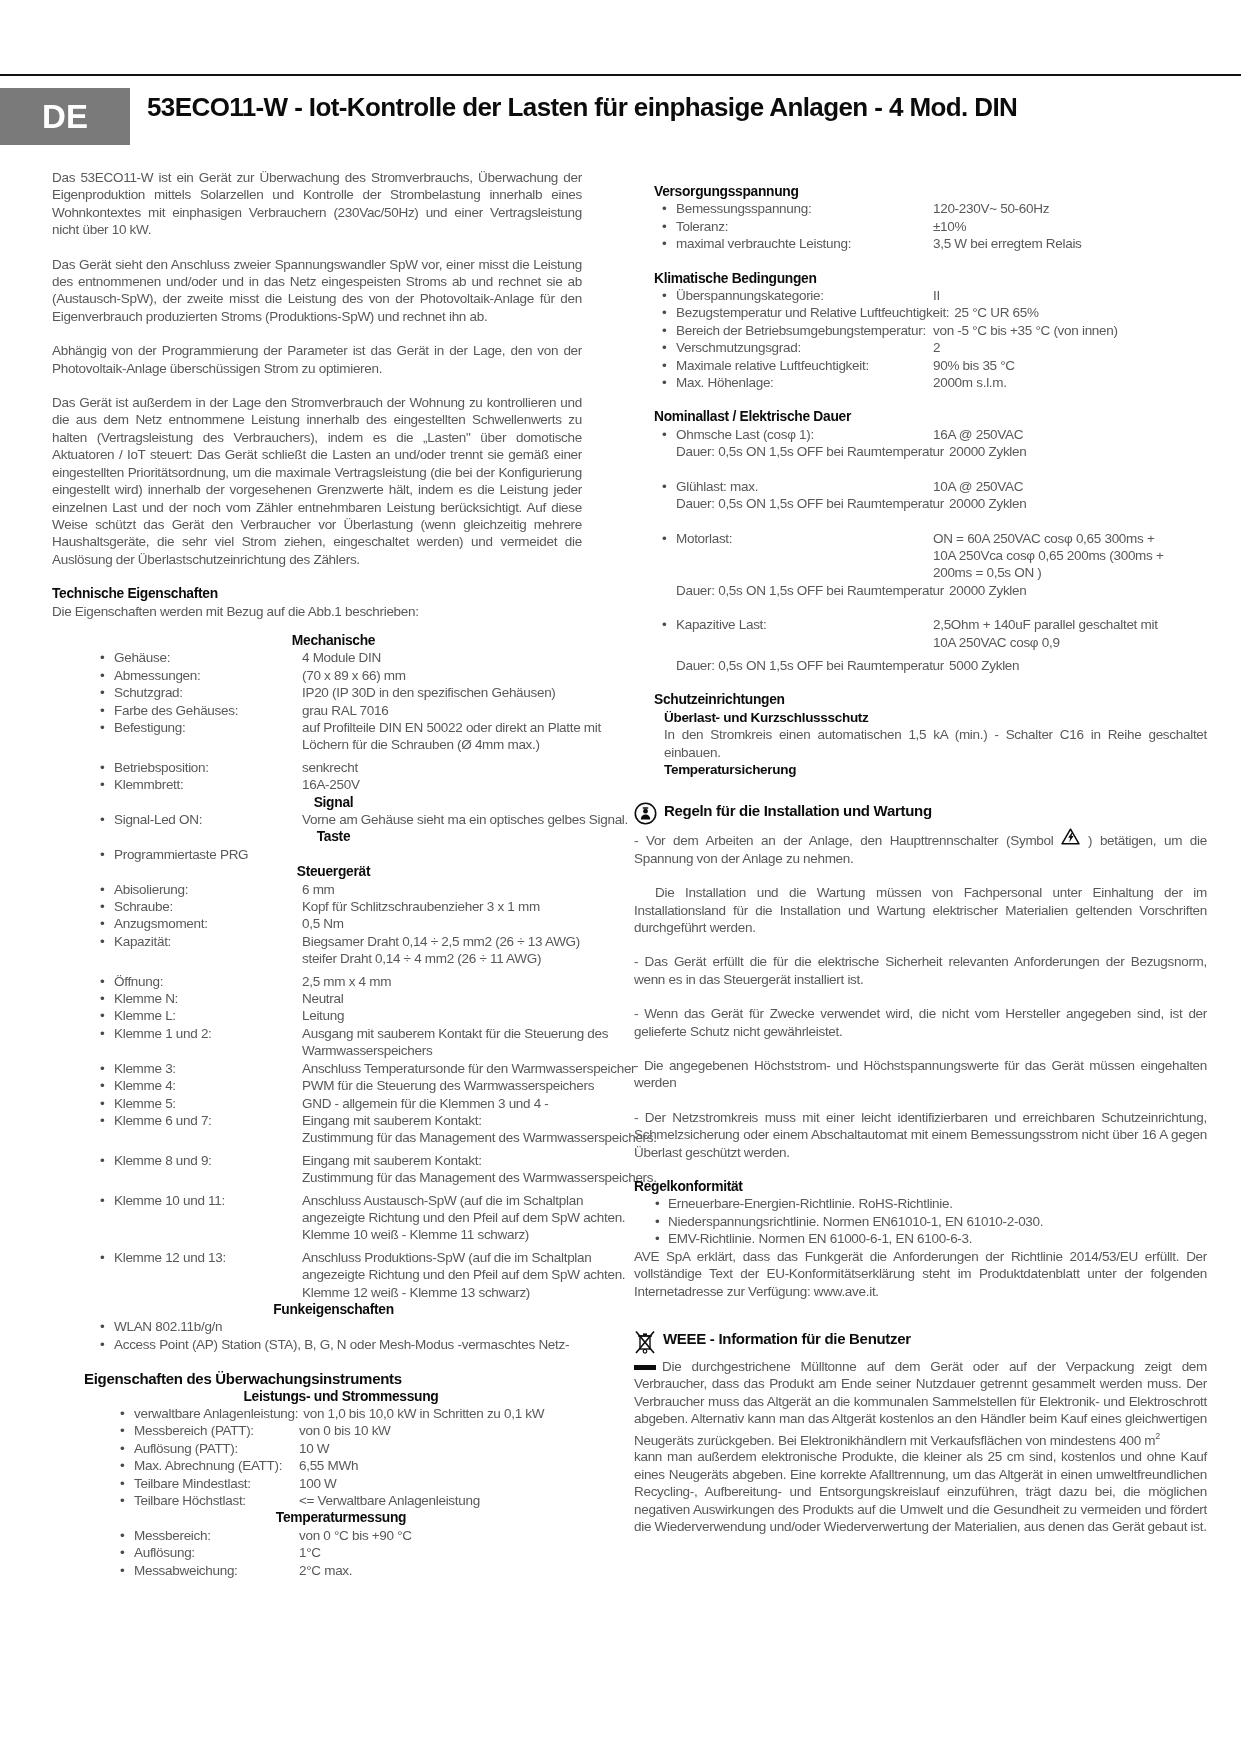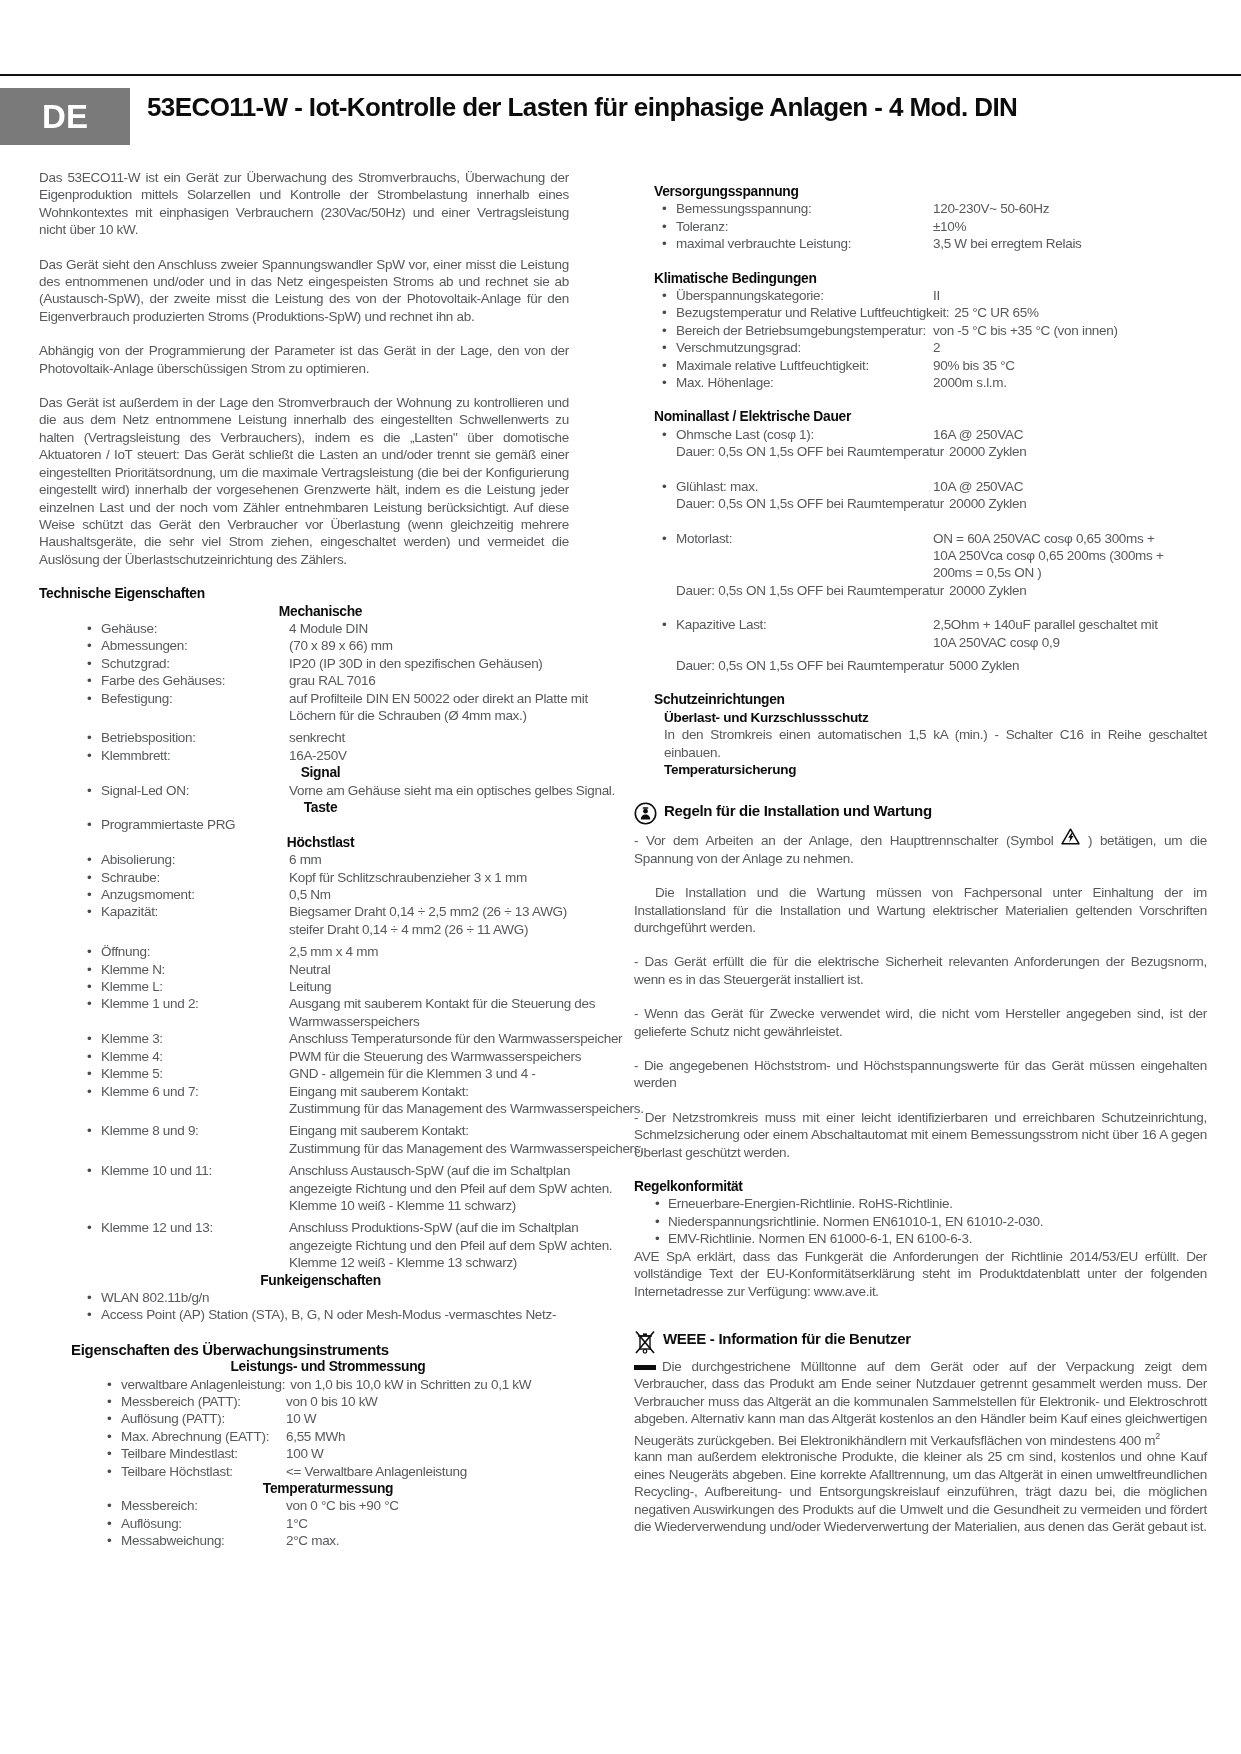--- a/index.html
+++ b/index.html
@@ -6,21 +6,21 @@
   .page{position:relative;width:1241px;height:1754px;background:#fff;overflow:hidden;
         font-family:"Liberation Sans","DejaVu Sans",sans-serif;font-size:13.5px;
         line-height:17.4px;letter-spacing:-0.3px;color:#58595b;margin-top:44px;}
   .top-rule{position:absolute;left:0;top:30px;width:1241px;height:2px;background:#111;}
   .badge{position:absolute;left:0;top:44px;width:130px;height:57px;background:#7a7a7a;
          color:#fff;display:flex;align-items:center;justify-content:center;
          font-size:33px;font-weight:bold;letter-spacing:0;}
   .title{position:absolute;left:147px;top:48px;margin:0;font-size:26px;line-height:30px;
          font-weight:bold;color:#0c0c0c;letter-spacing:-0.6px;white-space:nowrap;}
   .col{position:absolute;top:125px;}
-  .col-left{left:39px;width:530px;}
+  .col-left{left:52px;width:530px;}
   .col-right{left:634px;width:573px;}
   p{margin:0 0 17px 0;}
   .just{text-align:justify;}
   .h2{font-size:13.8px;font-weight:bold;color:#0c0c0c;margin:0;letter-spacing:-0.3px;}
   .h-big{font-size:15px;}
   .mt{margin-top:17px;}
   .sub{margin:0 0 12px 0;}
   
   .g-title{font-size:13.8px;font-weight:bold;color:#0c0c0c;margin:0 0 0 33px;letter-spacing:-0.3px;text-align:center;}
   .spec-row{display:flex;padding-left:48px;}
@@ -66,20 +66,21 @@
   <div class="top-rule"></div>
   <div class="badge">DE</div>
   <h1 class="title">53ECO11-W - Iot-Kontrolle der Lasten für einphasige Anlagen - 4 Mod. DIN</h1>
 
   <div class="col col-left">
     <p class="just">Das 53ECO11-W ist ein Gerät zur Überwachung des Stromverbrauchs, Überwachung der Eigenproduktion mittels Solarzellen und Kontrolle der Strombelastung innerhalb eines Wohnkontextes mit einphasigen Verbrauchern (230Vac/50Hz) und einer Vertragsleistung nicht über 10 kW.</p>
     <p class="just">Das Gerät sieht den Anschluss zweier Spannungswandler SpW vor, einer misst die Leistung des entnommenen und/oder und in das Netz eingespeisten Stroms ab und rechnet sie ab (Austausch-SpW), der zweite misst die Leistung des von der Photovoltaik-Anlage für den Eigenverbrauch produzierten Stroms (Produktions-SpW) und rechnet ihn ab.</p>
     <p class="just">Abhängig von der Programmierung der Parameter ist das Gerät in der Lage, den von der Photovoltaik-Anlage überschüssigen Strom zu optimieren.</p>
     <p class="just">Das Gerät ist außerdem in der Lage den Stromverbrauch der Wohnung zu kontrollieren und die aus dem Netz entnommene Leistung innerhalb des eingestellten Schwellenwerts zu halten (Vertragsleistung des Verbrauchers), indem es die „Lasten" über domotische Aktuatoren / IoT steuert: Das Gerät schließt die Lasten an und/oder trennt sie gemäß einer eingestellten Prioritätsordnung, um die maximale Vertragsleistung (die bei der Konfigurierung eingestellt wird) innerhalb der vorgesehenen Grenzwerte hält, indem es die Leistung jeder einzelnen Last und der noch vom Zähler entnehmbaren Leistung berücksichtigt. Auf diese Weise schützt das Gerät den Verbraucher vor Überlastung (wenn gleichzeitig mehrere Haushaltsgeräte, die sehr viel Strom ziehen, eingeschaltet werden) und vermeidet die Auslösung der Überlastschutzeinrichtung des Zählers.</p>
     <h2 class="h2">Technische Eigenschaften</h2>
+    <p class="sub">Die Eigenschaften werden mit Bezug auf die Abb.1 beschrieben:</p>
     <div id="tech-groups">
         <h3 class="g-title">Mechanische</h3>
         <div class="spec-row">
           <span class="b">•</span>
           <span class="lab">Gehäuse:</span>
           <div class="val">
             <div class="vline">4 Module DIN</div>
           </div>
         </div>
         <div class="spec-row">
@@ -131,21 +132,21 @@
           <span class="lab">Signal-Led ON:</span>
           <div class="val">
             <div class="vline">Vorne am Gehäuse sieht ma ein optisches gelbes Signal.</div>
           </div>
         </div>
         <h3 class="g-title">Taste</h3>
         <div class="spec-row">
           <span class="b">•</span>
           <span class="lab wide">Programmiertaste PRG</span>
         </div>
-        <h3 class="g-title">Höchstlast</h3>
+        <h3 class="g-title">Steuergerät</h3>
         <div class="spec-row">
           <span class="b">•</span>
           <span class="lab">Abisolierung:</span>
           <div class="val">
             <div class="vline">6 mm</div>
           </div>
         </div>
         <div class="spec-row">
           <span class="b">•</span>
           <span class="lab">Schraube:</span>

